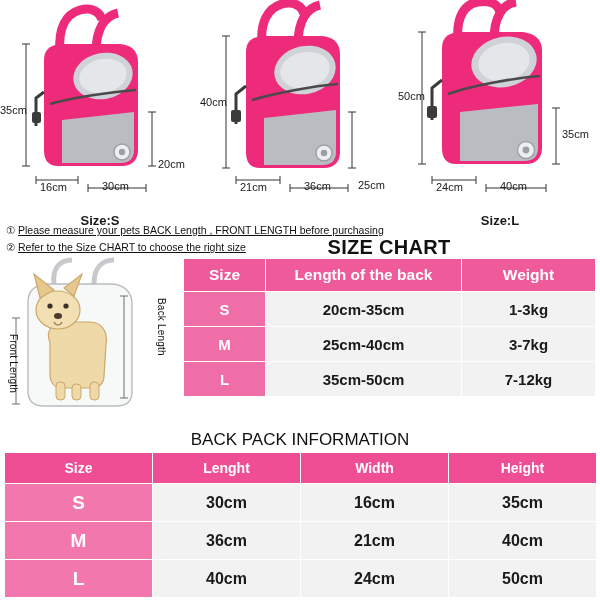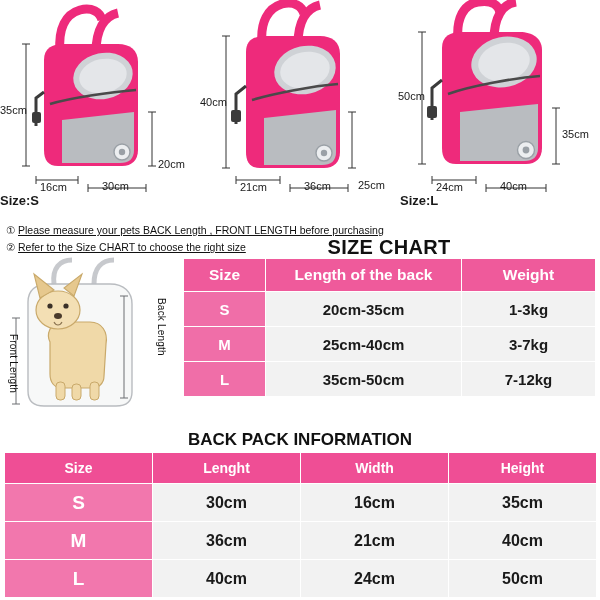--- a/index.html
+++ b/index.html
@@ -37,22 +37,23 @@
 
   .bag-wrap {
     position: absolute;
     left: 0;
     top: 0;
     width: 200px;
     height: 196px;
   }
   .size-label {
     position: absolute;
-    bottom: 20px;
+    bottom: 0;
     width: 100%;
+    text-align: center;
     font-size: 13px;
     font-weight: bold;
     color: #1a1a1a;
   }
 
   
   .meas {
     position: absolute;
     font-size: 11px;
     color: #1a1a1a;
@@ -139,21 +140,21 @@
   }
 
   
   .bp-title {
     position: absolute;
     left: 0;
     top: 430px;
     width: 600px;
     text-align: center;
     font-size: 17px;
-    font-weight: bold;
+    font-weight: normal;
     color: #111;
   }
   .bp-table {
     position: absolute;
     left: 4px;
     top: 452px;
     width: 592px;
   }
   .bp-table th, .bp-table td {
     border: 1px solid #ffffff;

